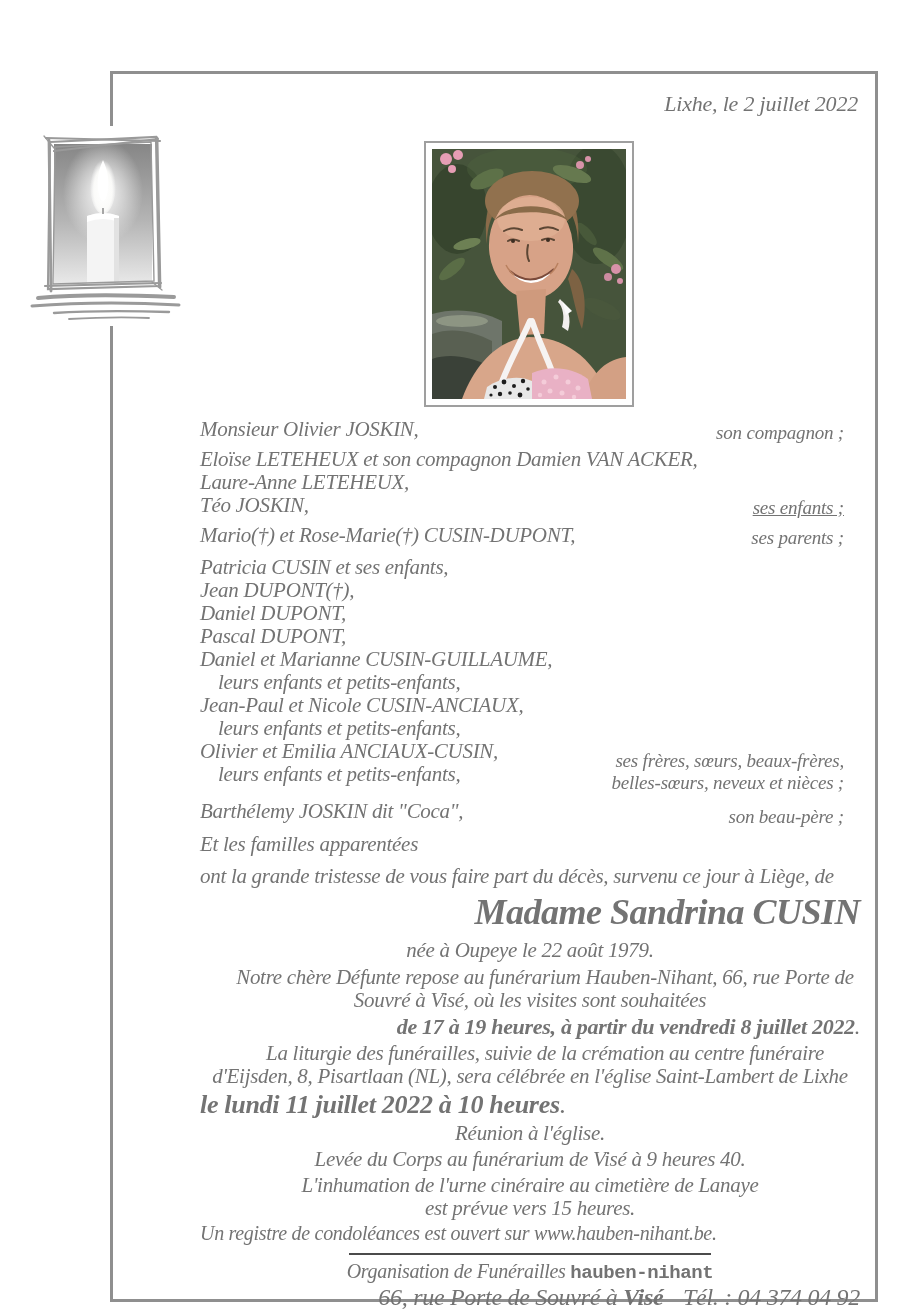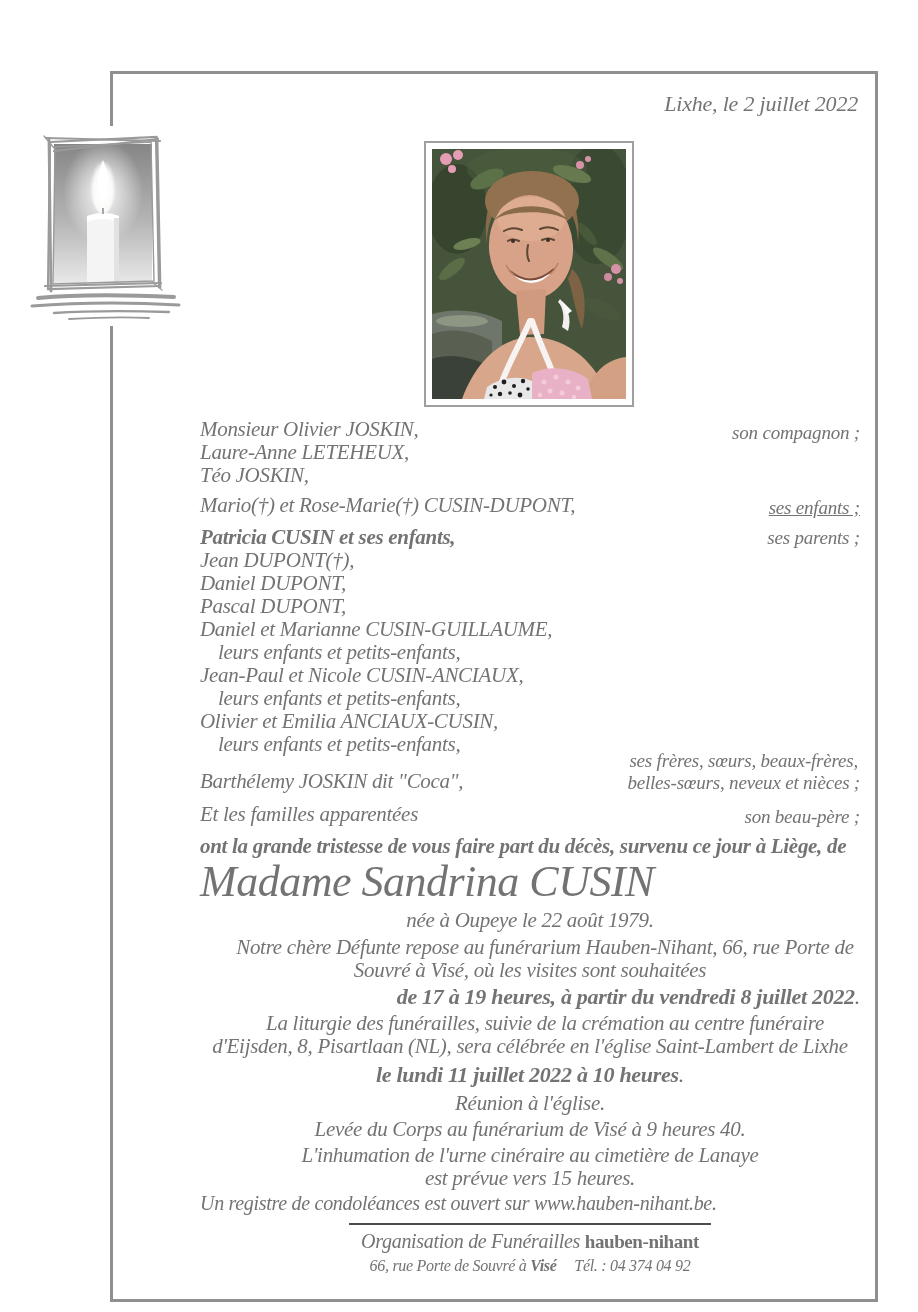--- a/index.html
+++ b/index.html
@@ -23,46 +23,46 @@
     padding:6px;
   }
   .photo-frame svg{display:block;}
   .content{
     position:absolute;left:200px;top:384px;width:660px;
     font-style:italic;font-size:21px;line-height:23px;letter-spacing:-0.3px;
   }
   .fam-line{white-space:nowrap;}
   .indent{padding-left:18px;}
   .gap7{margin-top:7px;}
-  .gap9{margin-top:9px;font-weight:bold;}
+  .gap9{margin-top:9px;}
   .gap14{margin-top:14px;}
   .gap10{margin-top:10px;}
   .relation-label{
-    position:absolute;right:0;font-size:19px;line-height:22px;text-align:center;
+    position:absolute;right:16px;font-size:19px;line-height:22px;text-align:right;
     letter-spacing:-0.2px;white-space:nowrap;
   }
   .centered{text-align:center;}
   .deceased-name{
-    font-size:44px;line-height:46px;font-weight:normal;text-align:left;
+    font-size:36px;line-height:46px;font-weight:bold;text-align:right;
     letter-spacing:-0.5px;margin-top:1px;
   }
   .birth-line{text-align:center;line-height:24px;margin-top:3px;}
   .para{text-align:center;text-indent:30px;margin-top:4px;}
   .bold-line{font-weight:bold;text-align:right;font-size:22px;margin-top:3px;}
-  .ceremony-line{font-weight:bold;text-align:center;font-size:22px;line-height:30px;margin-top:2px;}
+  .ceremony-line{font-weight:bold;text-align:left;font-size:26px;line-height:30px;margin-top:2px;}
   .ceremony-line .plain, .bold-line .plain{font-weight:normal;}
   .mt2{margin-top:2px;} .mt3{margin-top:3px;}
   .register-line{font-size:20px;margin-top:2px;line-height:22px;}
   .footer-rule{width:362px;margin:9px auto 0 auto;border-top:2px solid #4b4b4b;height:0;}
   .footer-org{text-align:center;font-size:20px;line-height:24px;margin-top:4px;}
   .footer-org .logo{
-    font-family:Liberation Serif, serif;font-style:normal;
+    font-family:Liberation Mono, monospace;font-style:normal;
     font-weight:bold;font-size:19px;letter-spacing:-0.4px;
   }
-  .footer-addr{text-align:center;font-size:16px;line-height:24px;}
+  .footer-addr{text-align:right;font-size:24px;line-height:24px;}
   .footer-addr .city{font-weight:bold;}
   .footer-addr .phone{margin-left:14px;}
 </style>
 </head>
 <body>
 
 <div class="page">
 
   <div class="card-border"></div>
 
@@ -211,20 +211,21 @@
           <circle cx="130" cy="244" r="2.5"></circle>
         <circle cx="142" cy="248" r="2.2"></circle>
           <circle cx="108" cy="246" r="2.2"></circle>
       </g>
     </svg>
   </div>
 
   <div class="content">
 
     <div class="fam-line">Monsieur Olivier JOSKIN,</div>
+    <div class="fam-line gap7">Eloïse LETEHEUX et son compagnon Damien VAN ACKER,</div>
     <div class="fam-line">Laure-Anne LETEHEUX,</div>
     <div class="fam-line">Téo JOSKIN,</div>
     <div class="fam-line gap7">Mario(†) et Rose-Marie(†) CUSIN-DUPONT,</div>
     <div class="fam-line gap9">Patricia CUSIN et ses enfants,</div>
     <div class="fam-line">Jean DUPONT(†),</div>
     <div class="fam-line">Daniel DUPONT,</div>
     <div class="fam-line">Pascal DUPONT,</div>
     <div class="fam-line">Daniel et Marianne CUSIN-GUILLAUME,</div>
     <div class="fam-line indent">leurs enfants et petits-enfants,</div>
     <div class="fam-line">Jean-Paul et Nicole CUSIN-ANCIAUX,</div>

